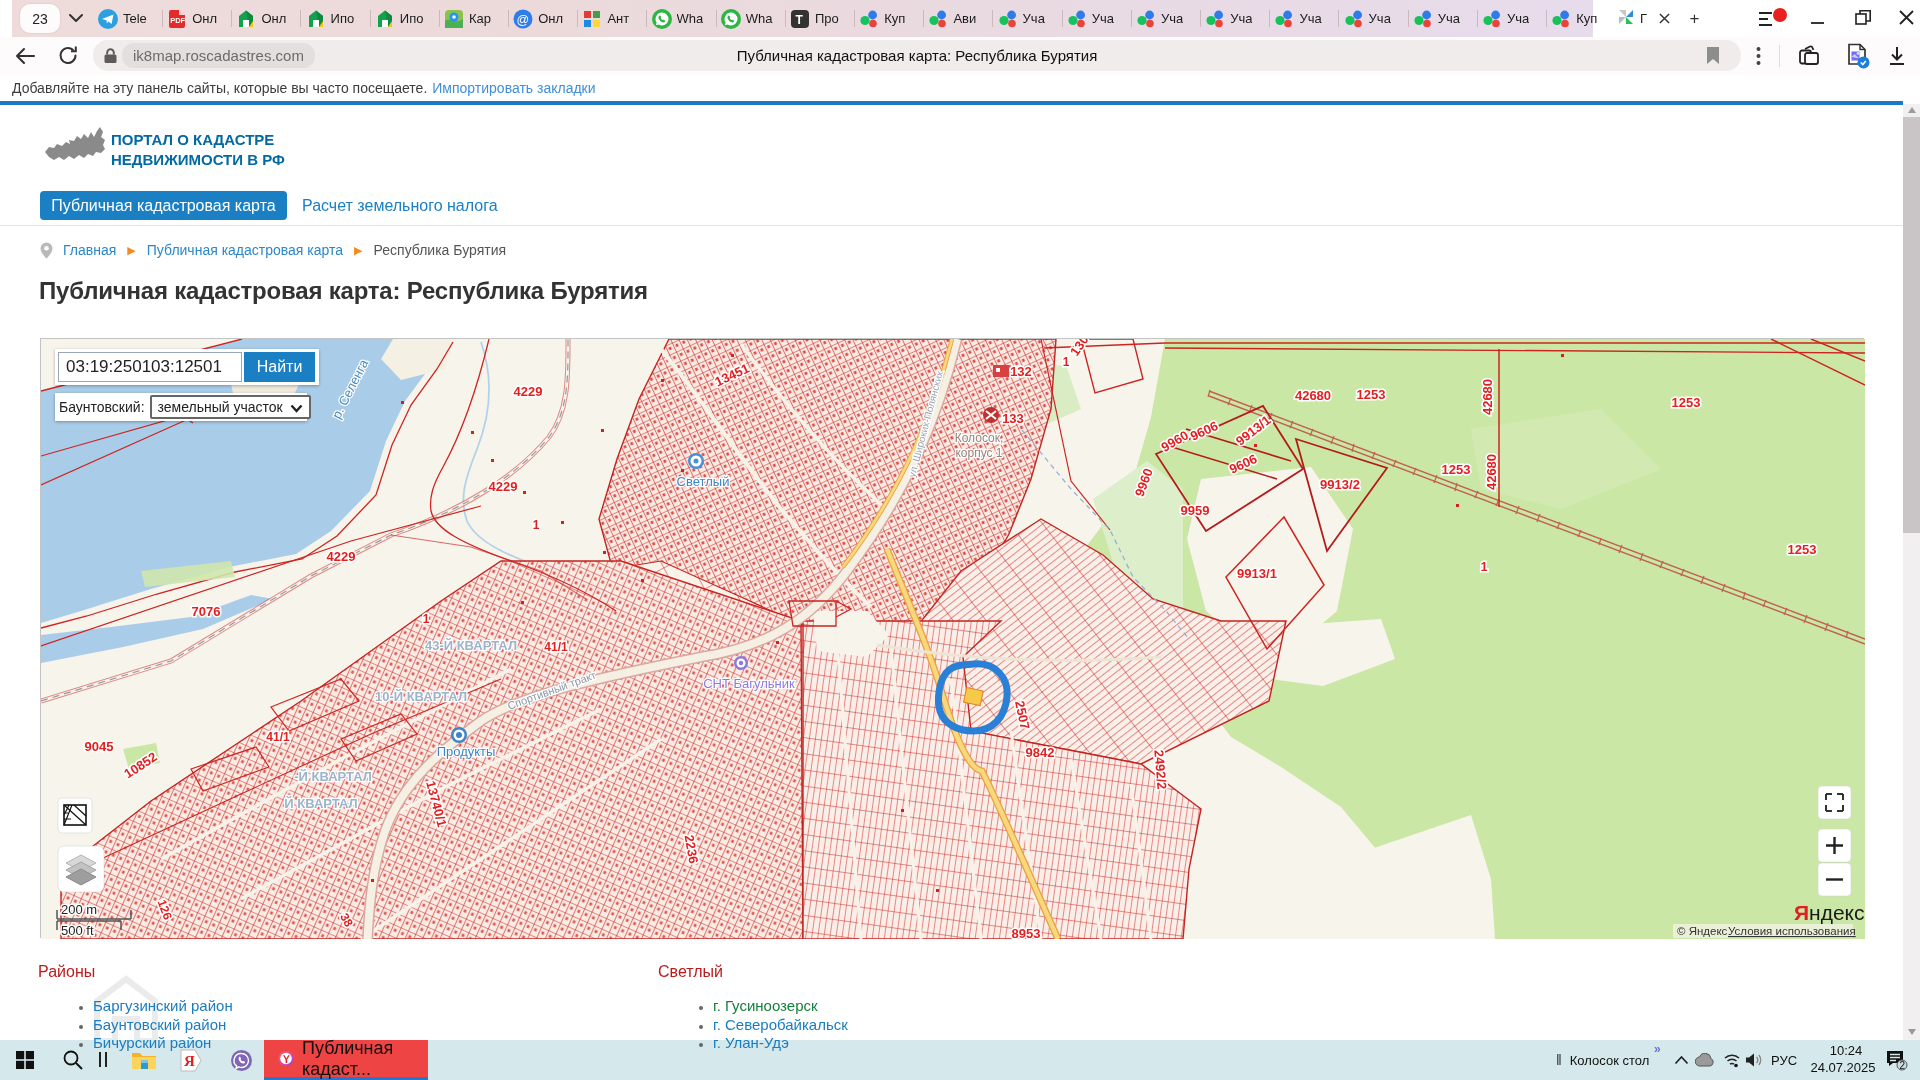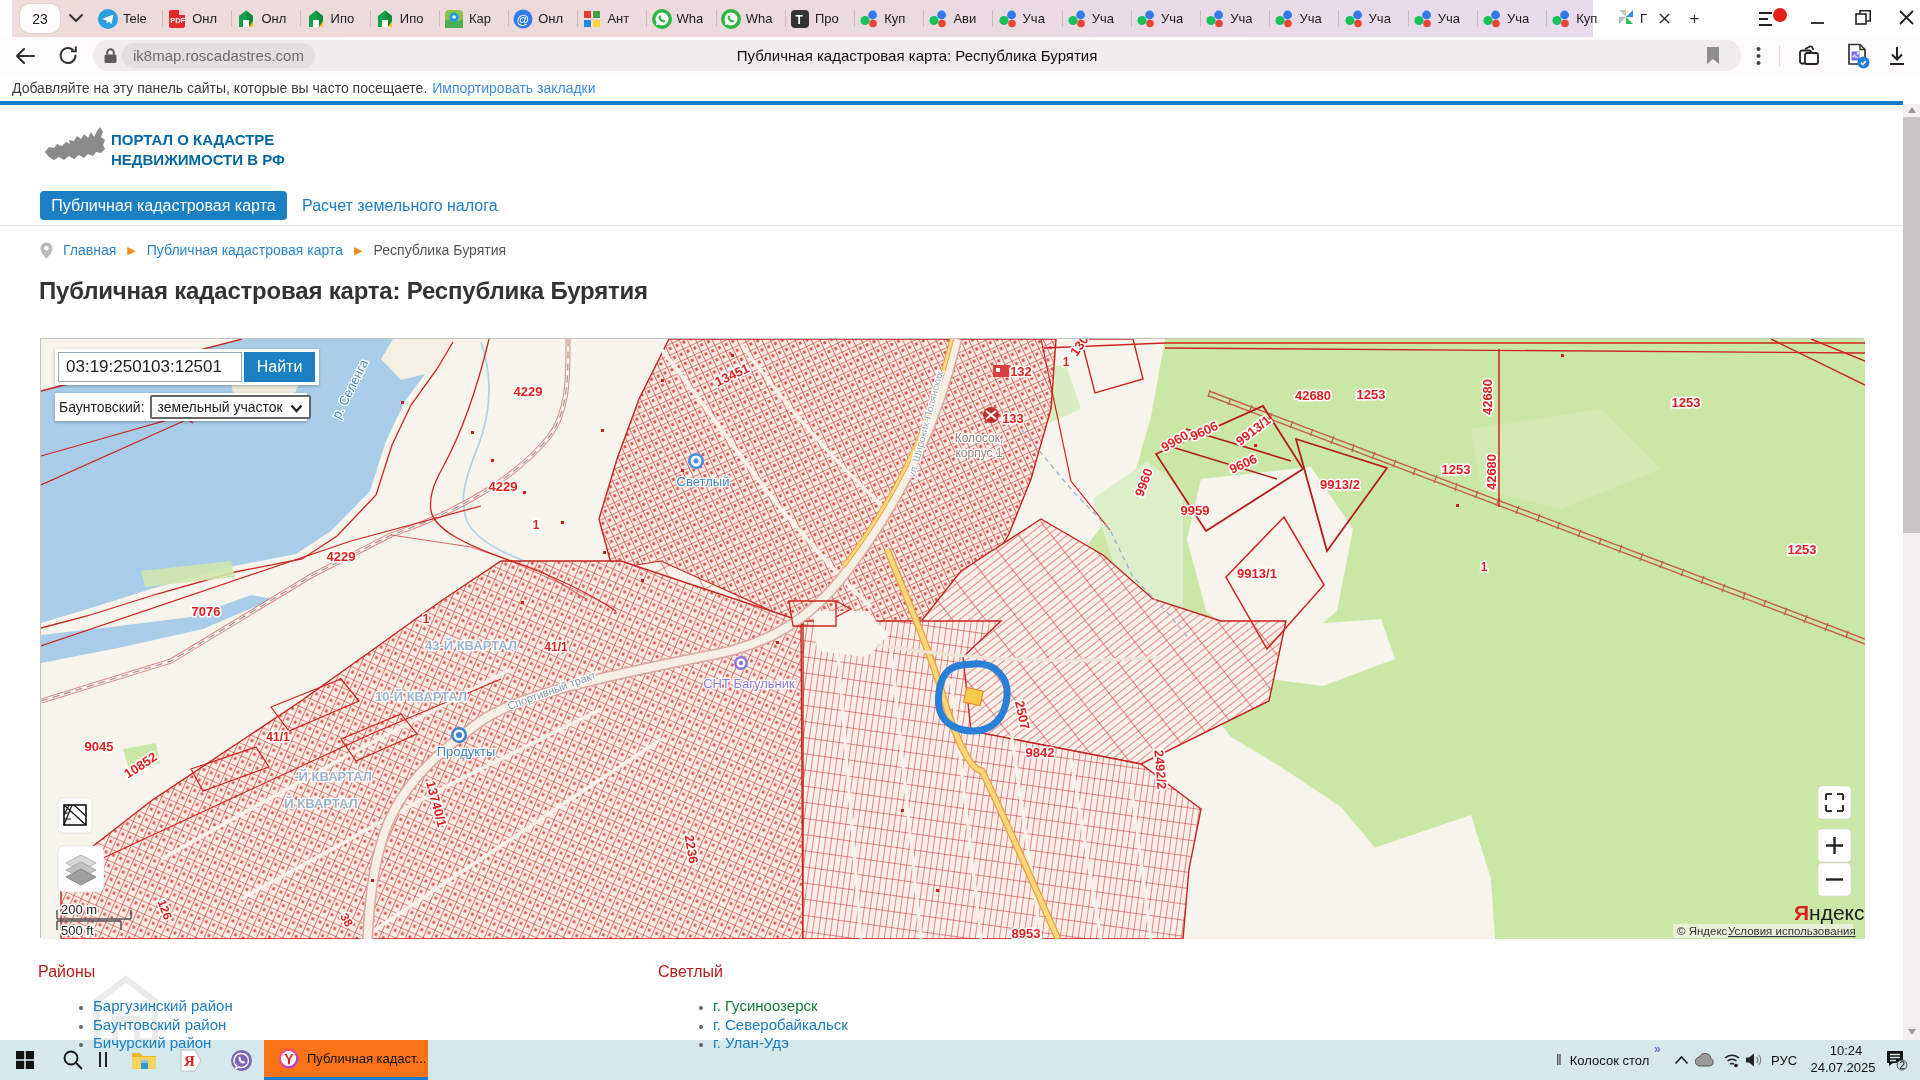--- a/index.html
+++ b/index.html
@@ -57,22 +57,22 @@
   .sechead { position:absolute; font-size:16px; font-weight:normal; color:#b91c1c; z-index:2; }
   .seclist { position:absolute; font-size:15px; color:#1a7dc0; line-height:18.5px; z-index:2; }
   .seclist li { margin-bottom:0;margin-left:31px; }
   .seclist li::marker { color:#666; font-size:12px; }
   .wm { position:absolute; left:162px; top:876px; z-index:0; font-size:57px; font-weight:bold; color:#e9e9e9; letter-spacing:1px; }
   
   .sbar { position:absolute; left:1903px; top:104px; width:17px; height:936px; background:#f1eff0; }
   .sthumb { position:absolute; left:1903px; top:117px; width:17px; height:416px; background:#c9c5c6; }
   
   .taskbar { position:absolute; left:0; top:1040px; width:1920px; height:40px; background:#d5e9ec; }
-  .apptab { position:absolute; left:264px; top:0px; width:164px; height:40px; background:#f97316; border-bottom:3px solid #1f7ad0;
-    display:flex; align-items:center; font-size:13px; color:#111; }
+  .apptab { position:absolute; left:264px; top:0px; width:164px; height:40px; background:#ef4444; border-bottom:3px solid #1f7ad0;
+    display:flex; align-items:center; font-size:18px; color:#111; }
   .tray { position:absolute; top:0; height:40px; display:flex; align-items:center; font-size:13px; color:#111; }
 </style>
 </head>
 <body>
 
 <div class="tabbar">
   <div class="tabchip">23</div>
   <svg class="tabchev" width="16" height="12" viewBox="0 0 16 12">
       <path d="M2 3 L8 9 L14 3" stroke="#333" stroke-width="2" fill="none" stroke-linecap="round" stroke-linejoin="round"></path>
     </svg>

